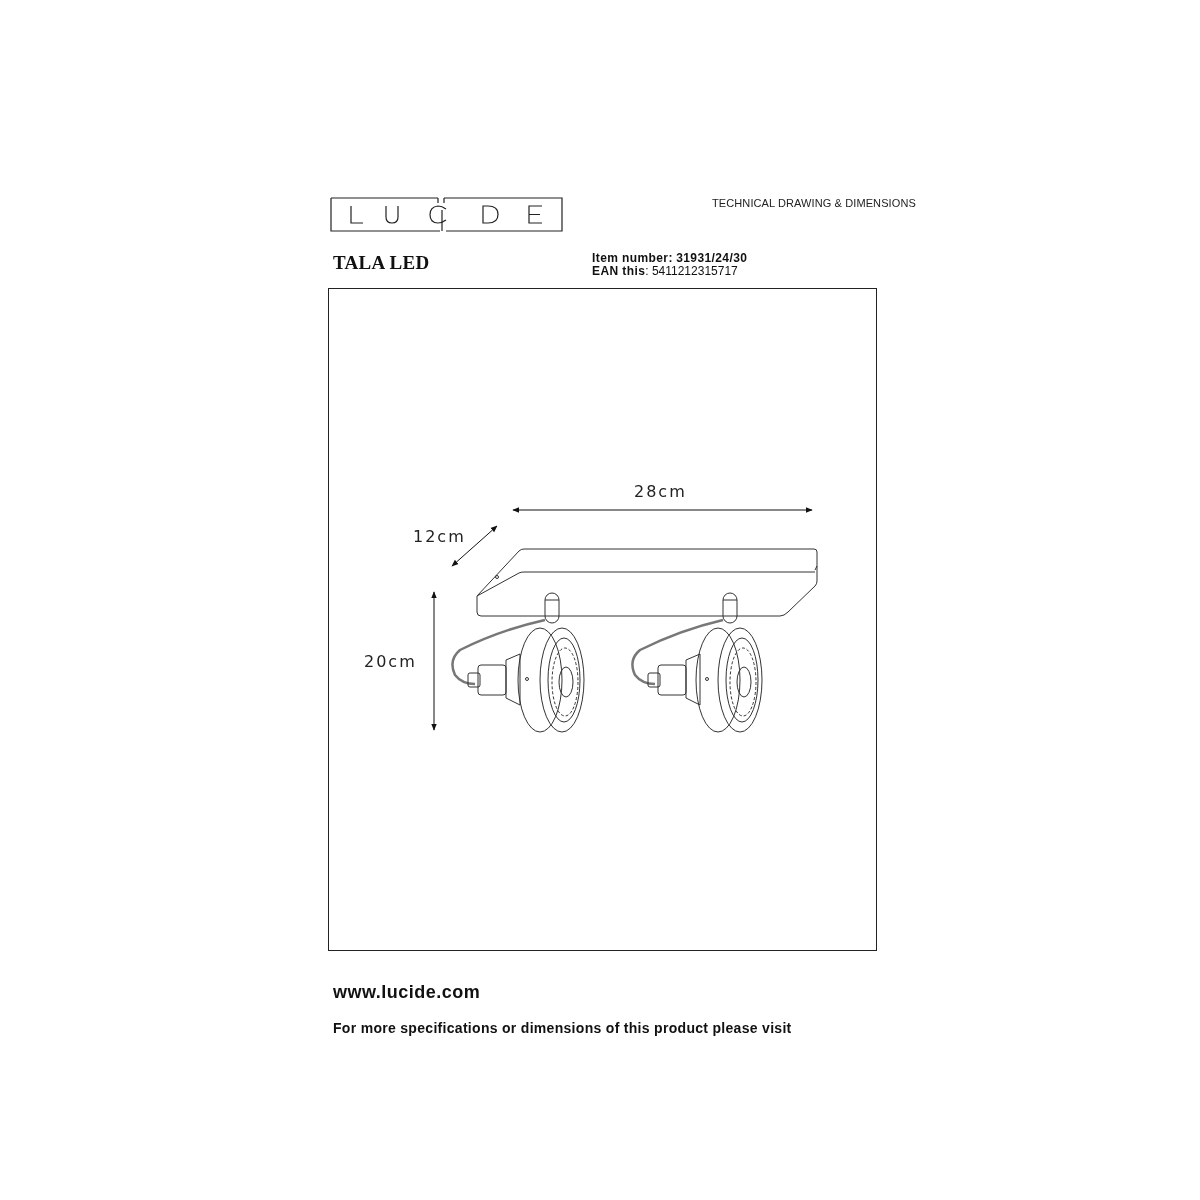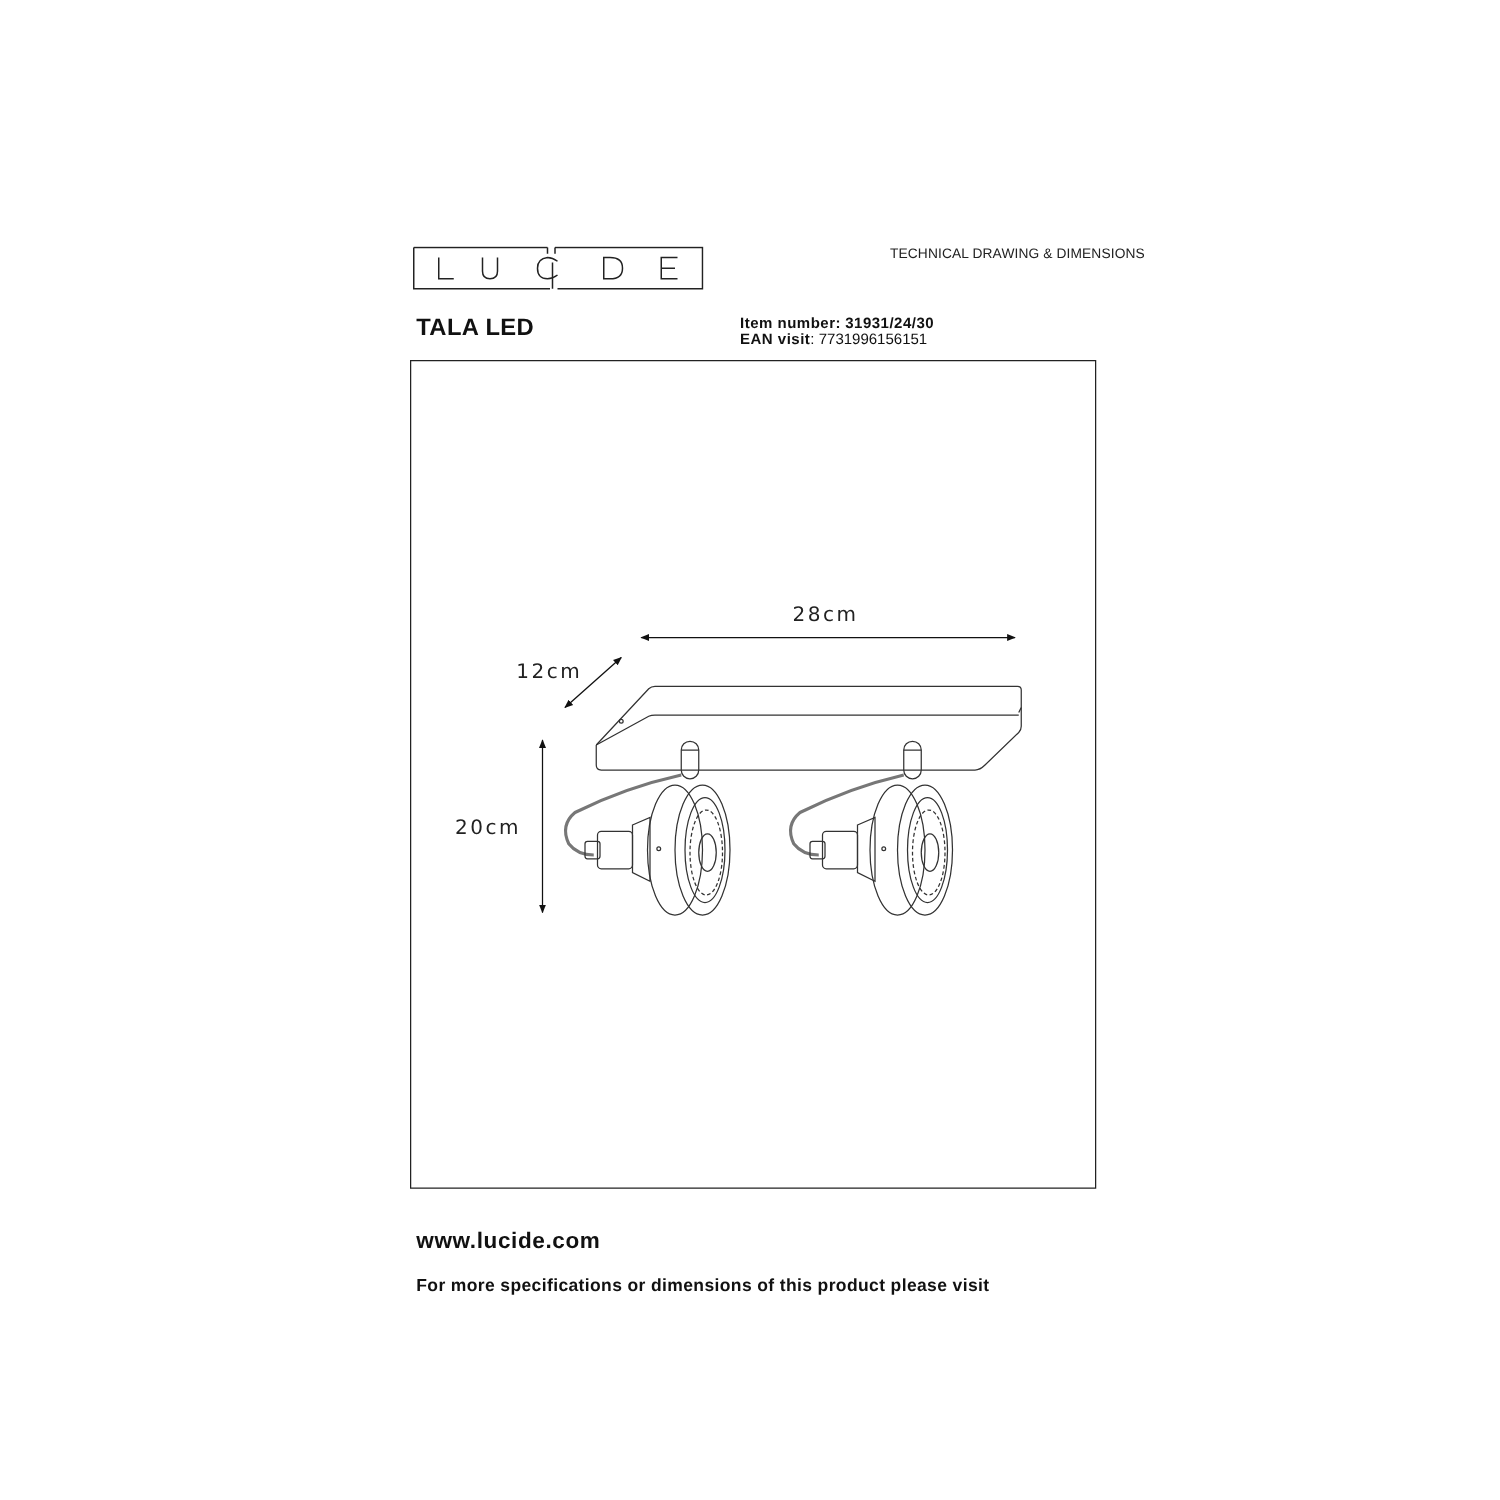--- a/index.html
+++ b/index.html
@@ -1,21 +1,21 @@
 <!DOCTYPE html>
 <html><head>
   <meta charset="utf-8">
   <style>
     html, body { margin: 0; padding: 0; background: #ffffff; }
     body { width: 1200px; height: 1200px; position: relative; overflow: hidden;
            font-family: "Liberation Sans", sans-serif; color: #111; }
     .abs { position: absolute; }
     .logo { left: 330px; top: 197px; width: 233px; height: 35px; }
     .doc-type { left: 679px; top: 197px; font-size: 11px; color: #222; letter-spacing: 0.1px; margin-left: 33px; }
-    .product-name { left: 333px; top: 252px; font-size: 19px; font-weight: bold; letter-spacing: 0.3px; }
+    .product-name { left: 333px; top: 252px; font-size: 19px; font-weight: bold; letter-spacing: 0.3px; font-family: Liberation Serif, serif; }
     .meta { left: 592px; top: 252px; font-size: 12px; line-height: 13px; color: #111; }
     .meta b { font-weight: bold; letter-spacing: 0.4px; }
     .frame { left: 328px; top: 288px; width: 547px; height: 661px; border: 1.5px solid #222; box-sizing: content-box; }
     .drawing { left: 340px; top: 470px; width: 500px; height: 280px; }
     .footer-text { left: 333px; top: 1020px; font-size: 14px; font-weight: bold; letter-spacing: 0.3px; }
     .footer-url { left: 333px; top: 982px; font-size: 18px; font-weight: bold; letter-spacing: 0.5px; }
   </style>
 </head>
 <body>
 
@@ -40,21 +40,21 @@
 <div class="abs doc-type">TECHNICAL DRAWING &amp; DIMENSIONS</div>
 
 <div class="abs product-name">TALA LED</div>
 
 <div class="abs meta">
   <div>
     <b>Item number:</b>
     <b>31931/24/30</b>
   </div>
   <div>
-    <b>EAN visit</b><span>: 7731996156151</span>
+    <b>EAN this</b><span>: 5411212315717</span>
   </div>
 </div>
 
 <div class="abs frame"></div>
 
 <svg class="abs drawing" viewBox="340 470 500 280" xmlns="http://www.w3.org/2000/svg">
   <defs>
     <marker id="ah" viewBox="0 0 10 10" refX="9" refY="5" markerWidth="7" markerHeight="7" orient="auto-start-reverse">
       <path d="M0 1 L10 5 L0 9 Z" fill="#111"></path>
     </marker>

